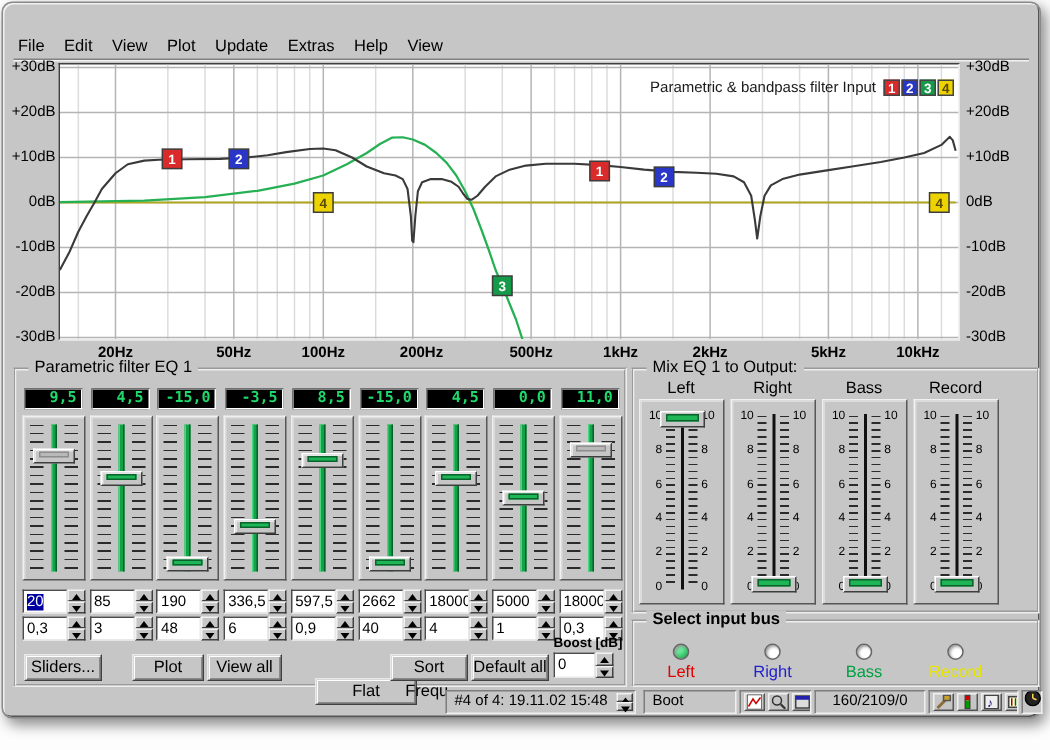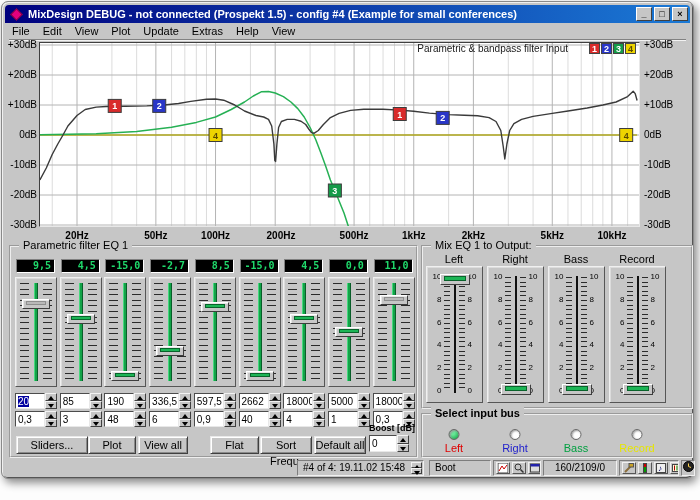--- a/index.html
+++ b/index.html
@@ -19,21 +19,21 @@
     margin-left:2px;flex:none;display:flex;align-items:center;justify-content:center;
     font-size:9px;font-weight:bold;color:#000;line-height:8px;}
   
   .menubar{position:absolute;left:4px;top:22px;right:4px;height:14px;display:flex;align-items:center;font-size:11px;color:#000;}
   .menu-item{padding:0 7px 0 6px;}
   .menugroove{position:absolute;left:7px;right:7px;top:37px;height:2px;border-top:1px solid #818181;border-bottom:1px solid #f2f2f2;}
   
   .plot{position:absolute;left:37px;top:40px;width:601px;height:185px;background:#fff;
     border:1px solid;border-color:#404040 #e8e8e8 #e8e8e8 #404040;}
   .plot svg{position:absolute;left:0;top:0;}
-  .legend{position:absolute;top:0;right:3px;display:flex;align-items:flex-end;gap:18px;font-size:10px;color:#1a1a1a;}
+  .legend{position:absolute;top:10px;right:3px;display:flex;align-items:flex-end;gap:2px;font-size:10px;color:#1a1a1a;}
   .legend .txt{margin-right:3px;}
   .lg-sq{width:11px;height:11px;border:1px solid #444;color:#fff;font-size:9px;font-weight:bold;
     display:flex;align-items:center;justify-content:center;}
   .ylab div{position:absolute;width:33px;font-size:10px;color:#000;}
   .ylab-l div{text-align:right;}
   .xlab{position:absolute;left:38px;top:228px;height:12px;}
   .xlab span{position:absolute;transform:translateX(-50%);font-size:10px;color:#000;white-space:nowrap;font-weight:bold;}
   
   .grp{position:absolute;border:2px groove #eee;}
   .grp-lb{position:absolute;top:-8px;left:8px;background:#c6c6c6;padding:0 4px;font-size:11px;color:#000;white-space:nowrap;}
@@ -59,22 +59,22 @@
   .numin{flex:1;min-width:0;background:#fff;border:1px solid;border-color:#4c4c4c #e8e8e8 #e8e8e8 #4c4c4c;
     font-size:10px;line-height:13px;padding:1px 0 0 2px;overflow:hidden;white-space:nowrap;color:#000;}
   .numin .sel{background:#0000a0;color:#fff;}
   .spin{width:12px;display:flex;flex-direction:column;flex:none;}
   .spin b{flex:1;background:#c6c6c6;border:1px solid;border-color:#f2f2f2 #404040 #404040 #f2f2f2;position:relative;}
   .spin b::after{content:"";position:absolute;left:2px;width:0;height:0;border-left:3px solid transparent;border-right:3px solid transparent;}
   .spin b.up::after{top:2px;border-bottom:4px solid #000;}
   .spin b.dn::after{top:2px;border-top:4px solid #000;}
   .pbtn{position:absolute;top:189px;height:18px;background:#c6c6c6;text-align:center;font-size:11px;line-height:16px;color:#000;
     border:1px solid;border-color:#e9e9e9 #404040 #404040 #e9e9e9;box-shadow:inset 1px 1px 0 #fff,inset -1px -1px 0 #8a8a8a;}
-  .b0{left:5px;width:72px;}.b1{left:77px;width:48px;}.b2{left:127px;width:50px;}
-  .b3{left:199px;width:49px;}.b4{left:249px;width:52px;}.b5{left:303px;width:52px;}
+  .b0{left:5px;width:52px;}.b1{left:77px;width:48px;}.b2{left:127px;width:50px;}
+  .b3{left:199px;width:68px;margin-top:16px;}.b4{left:249px;width:52px;}.b5{left:303px;width:52px;}
   .boost-lb{position:absolute;left:358px;top:176px;font-size:9px;font-weight:bold;color:#000;}
   .boost-sp{position:absolute;left:358px;top:188px;width:40px;height:17px;display:flex;}
   
   .mf-lb{position:absolute;top:6px;font-size:11px;color:#000;transform:translateX(-50%);}
   .mfp{position:absolute;top:19px;width:57px;height:137px;background:#c6c6c6;
     border:1px solid;border-color:#f0f0f0 #565656 #565656 #f0f0f0;box-shadow:inset 1px 1px 0 #dcdcdc;}
   .mf-num{position:absolute;font-size:8px;color:#000;width:13px;}
   .mf-num.l{left:2px;text-align:right;} .mf-num.r{left:41px;text-align:left;}
   .mf-tk{position:absolute;top:10px;bottom:10px;width:6px;
     background:repeating-linear-gradient(to bottom,#2b2b2b 0 1px,transparent 1px 4.6px);}
@@ -95,29 +95,20 @@
   .sp .mini-spin{position:absolute;right:1px;top:1px;bottom:1px;width:11px;display:flex;flex-direction:column;}
   .icon-btn{width:14px;height:12px;background:#c6c6c6;border:1px solid;border-color:#f0f0f0 #555 #555 #f0f0f0;
     display:flex;align-items:center;justify-content:center;flex:none;}
   .icon-btn svg{display:block;}
 </style>
 </head>
 <body>
 
 <div class="win">
 
-  <div class="titlebar">
-    <span class="diamond"></span>
-    <span class="tb-title">MixDesign DEBUG - not connected (Prospekt 1.5)  -  config #4 (Example for small conferences)</span>
-    <span id="tb-buttons" style="display: flex;">
-        <span class="tb-btn">_</span>
-        <span class="tb-btn">□</span>
-        <span class="tb-btn">×</span>
-      </span>
-  </div>
 
   <div class="menubar" id="menubar">
       <span class="menu-item">File</span>
       <span class="menu-item">Edit</span>
       <span class="menu-item">View</span>
       <span class="menu-item">Plot</span>
       <span class="menu-item">Update</span>
       <span class="menu-item">Extras</span>
       <span class="menu-item">Help</span>
       <span class="menu-item">View</span>
@@ -311,21 +302,21 @@
     </div>
     <div class="spinrow q">
       <span class="numin">48</span>
             <span class="spin">
               <b class="up"></b>
               <b class="dn"></b>
             </span>
     </div>
   </div>
   <div class="strip" style="left:138.10000000000002px">
-    <div class="lcd">-2,7</div>
+    <div class="lcd">-3,5</div>
     <div class="well">
       <span class="tk l"></span>
       <span class="tk r"></span>
       <span class="rail"></span>
       <span class="thumb " style="top:68.06666666666666px">
               <i></i>
             </span>
     </div>
     <div class="spinrow f">
       <span class="numin">336,5</span>

